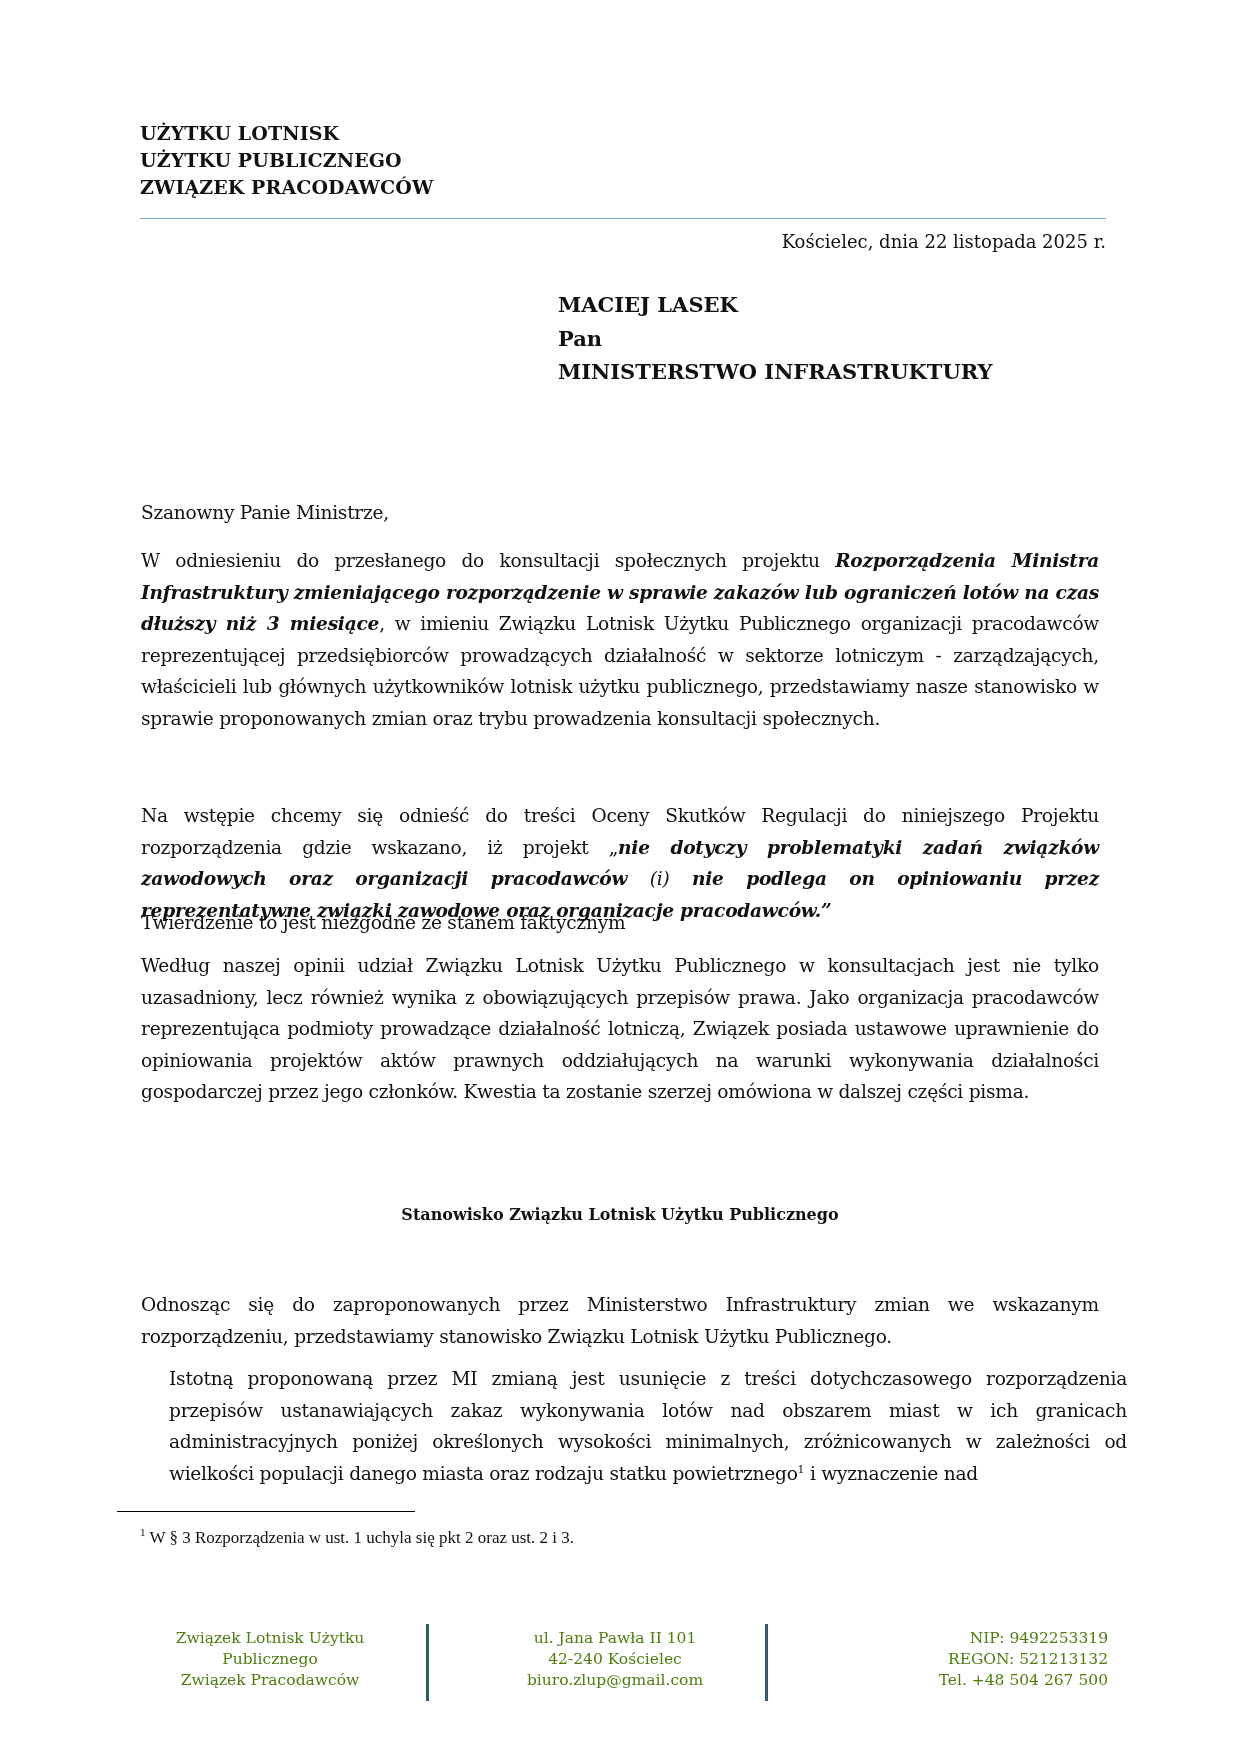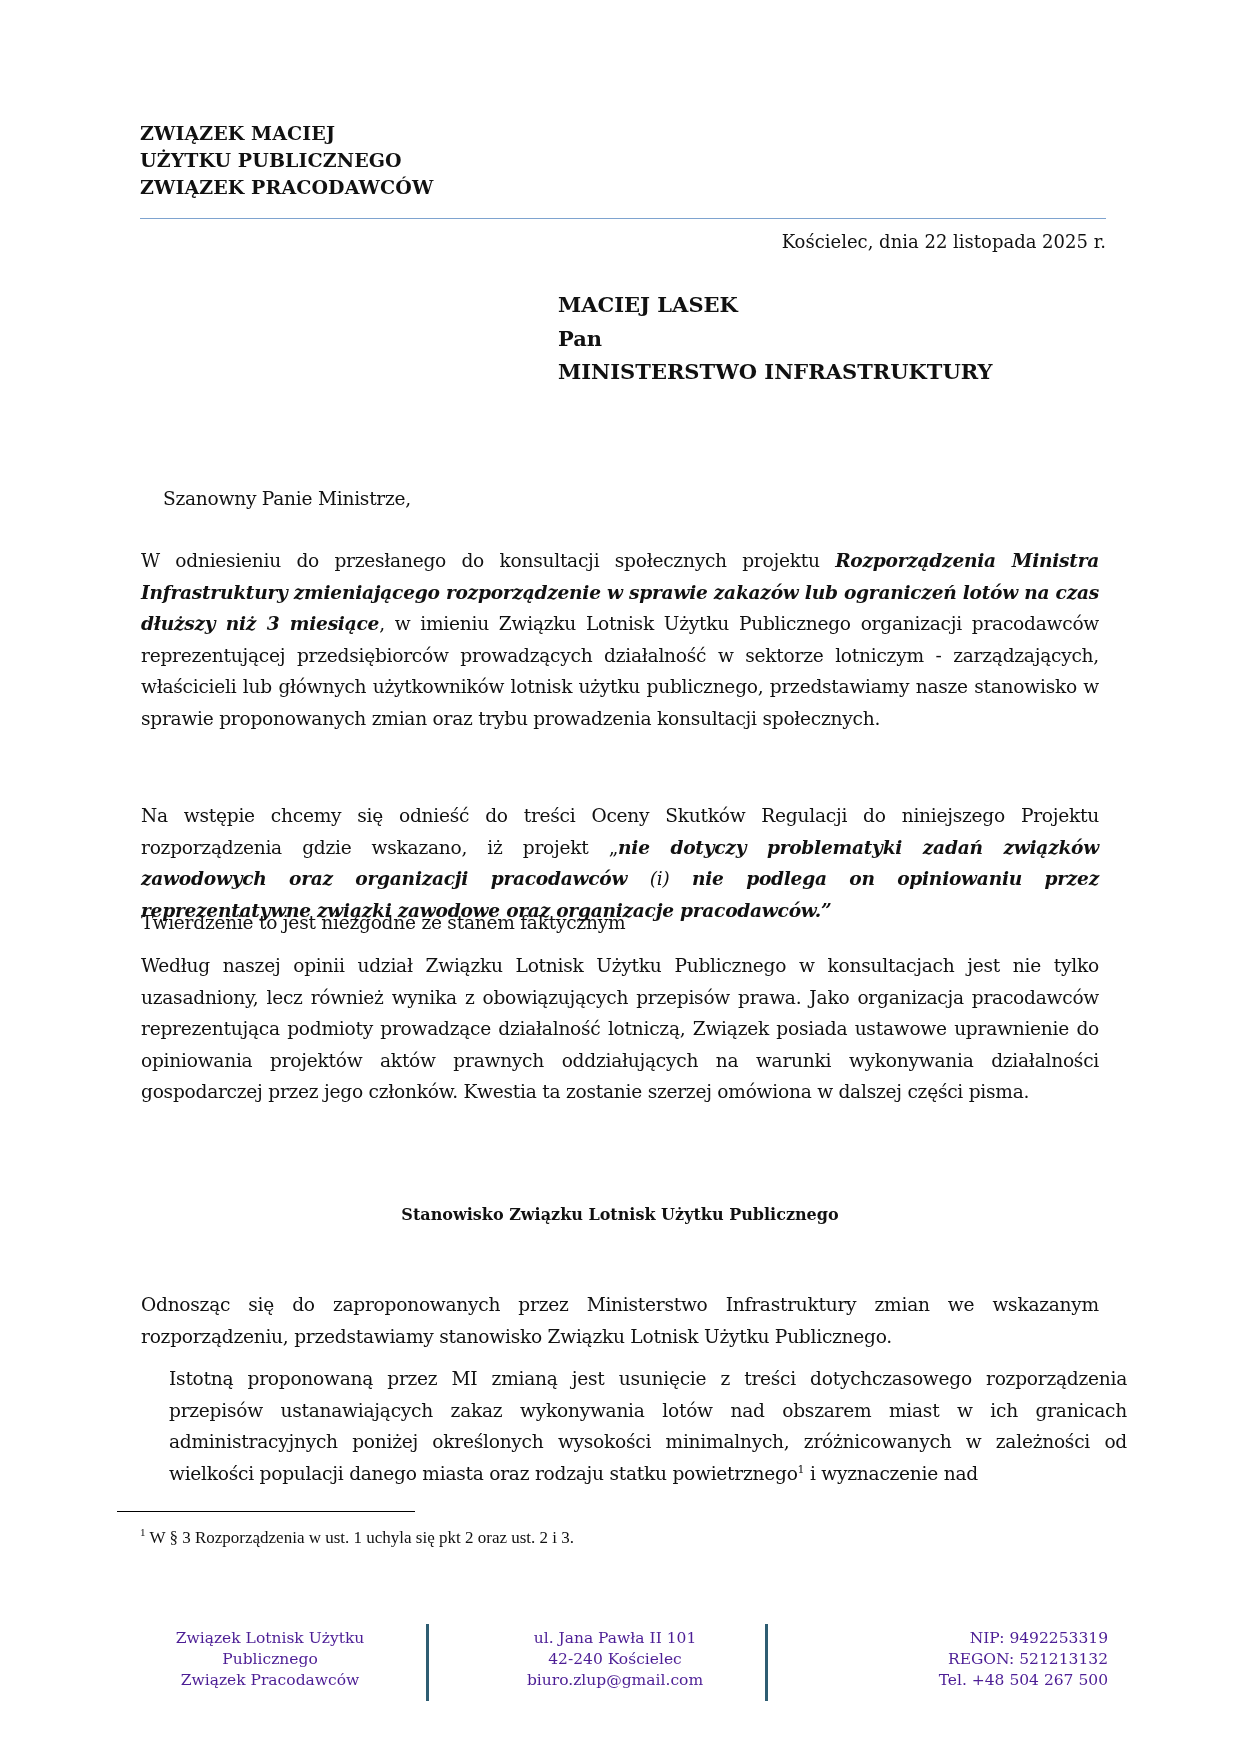--- a/index.html
+++ b/index.html
@@ -28,21 +28,21 @@
 
     .body-text {
       position: absolute; left: 141px; width: 958px;
       font-family: "DejaVu Serif", serif;
       font-size: 18.6px; line-height: 31.5px; text-align: justify;
       letter-spacing: -0.25px;
     }
     .body-text p { margin: 0; }
     .b-i { font-weight: bold; font-style: italic; }
 
-    .salutation { top: 483px; margin-left: 22px; }
+    .salutation { top: 497px; }
     .para1 { top: 545px; }
     .para2 { top: 800px; }
     .para3 { top: 907px; }
     .para4 { top: 950px; }
 
     .section-title {
       position: absolute; left: 141px; width: 958px; top: 1200px;
       text-align: center; font-weight: bold; font-size: 16px; line-height: 30px;
     }
     .para5 { top: 1289px; }
@@ -55,41 +55,41 @@
       border-top: 1px solid #000;
     }
     .footnote {
       position: absolute; left: 140px; top: 1520px;
       font-family: Liberation Serif, serif; font-size: 17px; line-height: 24px;
     }
     .footnote sup { font-size: 11px; }
 
     .footer {
       position: absolute; left: 140px; top: 1628px; width: 966px; height: 70px;
-      font-size: 15.5px; line-height: 21px; color: #4c1d95;
+      font-size: 15.5px; line-height: 21px; color: #4d7c0f;
     }
     .footer-col {
       position: absolute; top: 0; width: 260px; text-align: center;
     }
     .footer-col.c1 { left: 0; }
     .footer-col.c2 { left: 345px; }
     .footer-col.c3 { left: 708px; text-align: right; }
     .footer-divider {
       position: absolute; top: -4px; width: 3px; height: 77px; background: #2e5d72;
     }
     .footer-divider.d1 { left: 286px; }
     .footer-divider.d2 { left: 625px; }
   </style>
 </head>
 <body>
 
 <div class="page">
 
   <div class="org-header">
-    <div>ZWIĄZEK MACIEJ</div>
+    <div>UŻYTKU LOTNISK</div>
     <div>UŻYTKU PUBLICZNEGO</div>
     <div>ZWIĄZEK PRACODAWCÓW</div>
   </div>
   <div class="header-rule"></div>
 
   <div class="place-date">Kościelec, dnia 22 listopada 2025 r.</div>
 
   <div class="recipient">
     <div>MACIEJ LASEK</div>
     <div>Pan</div>

